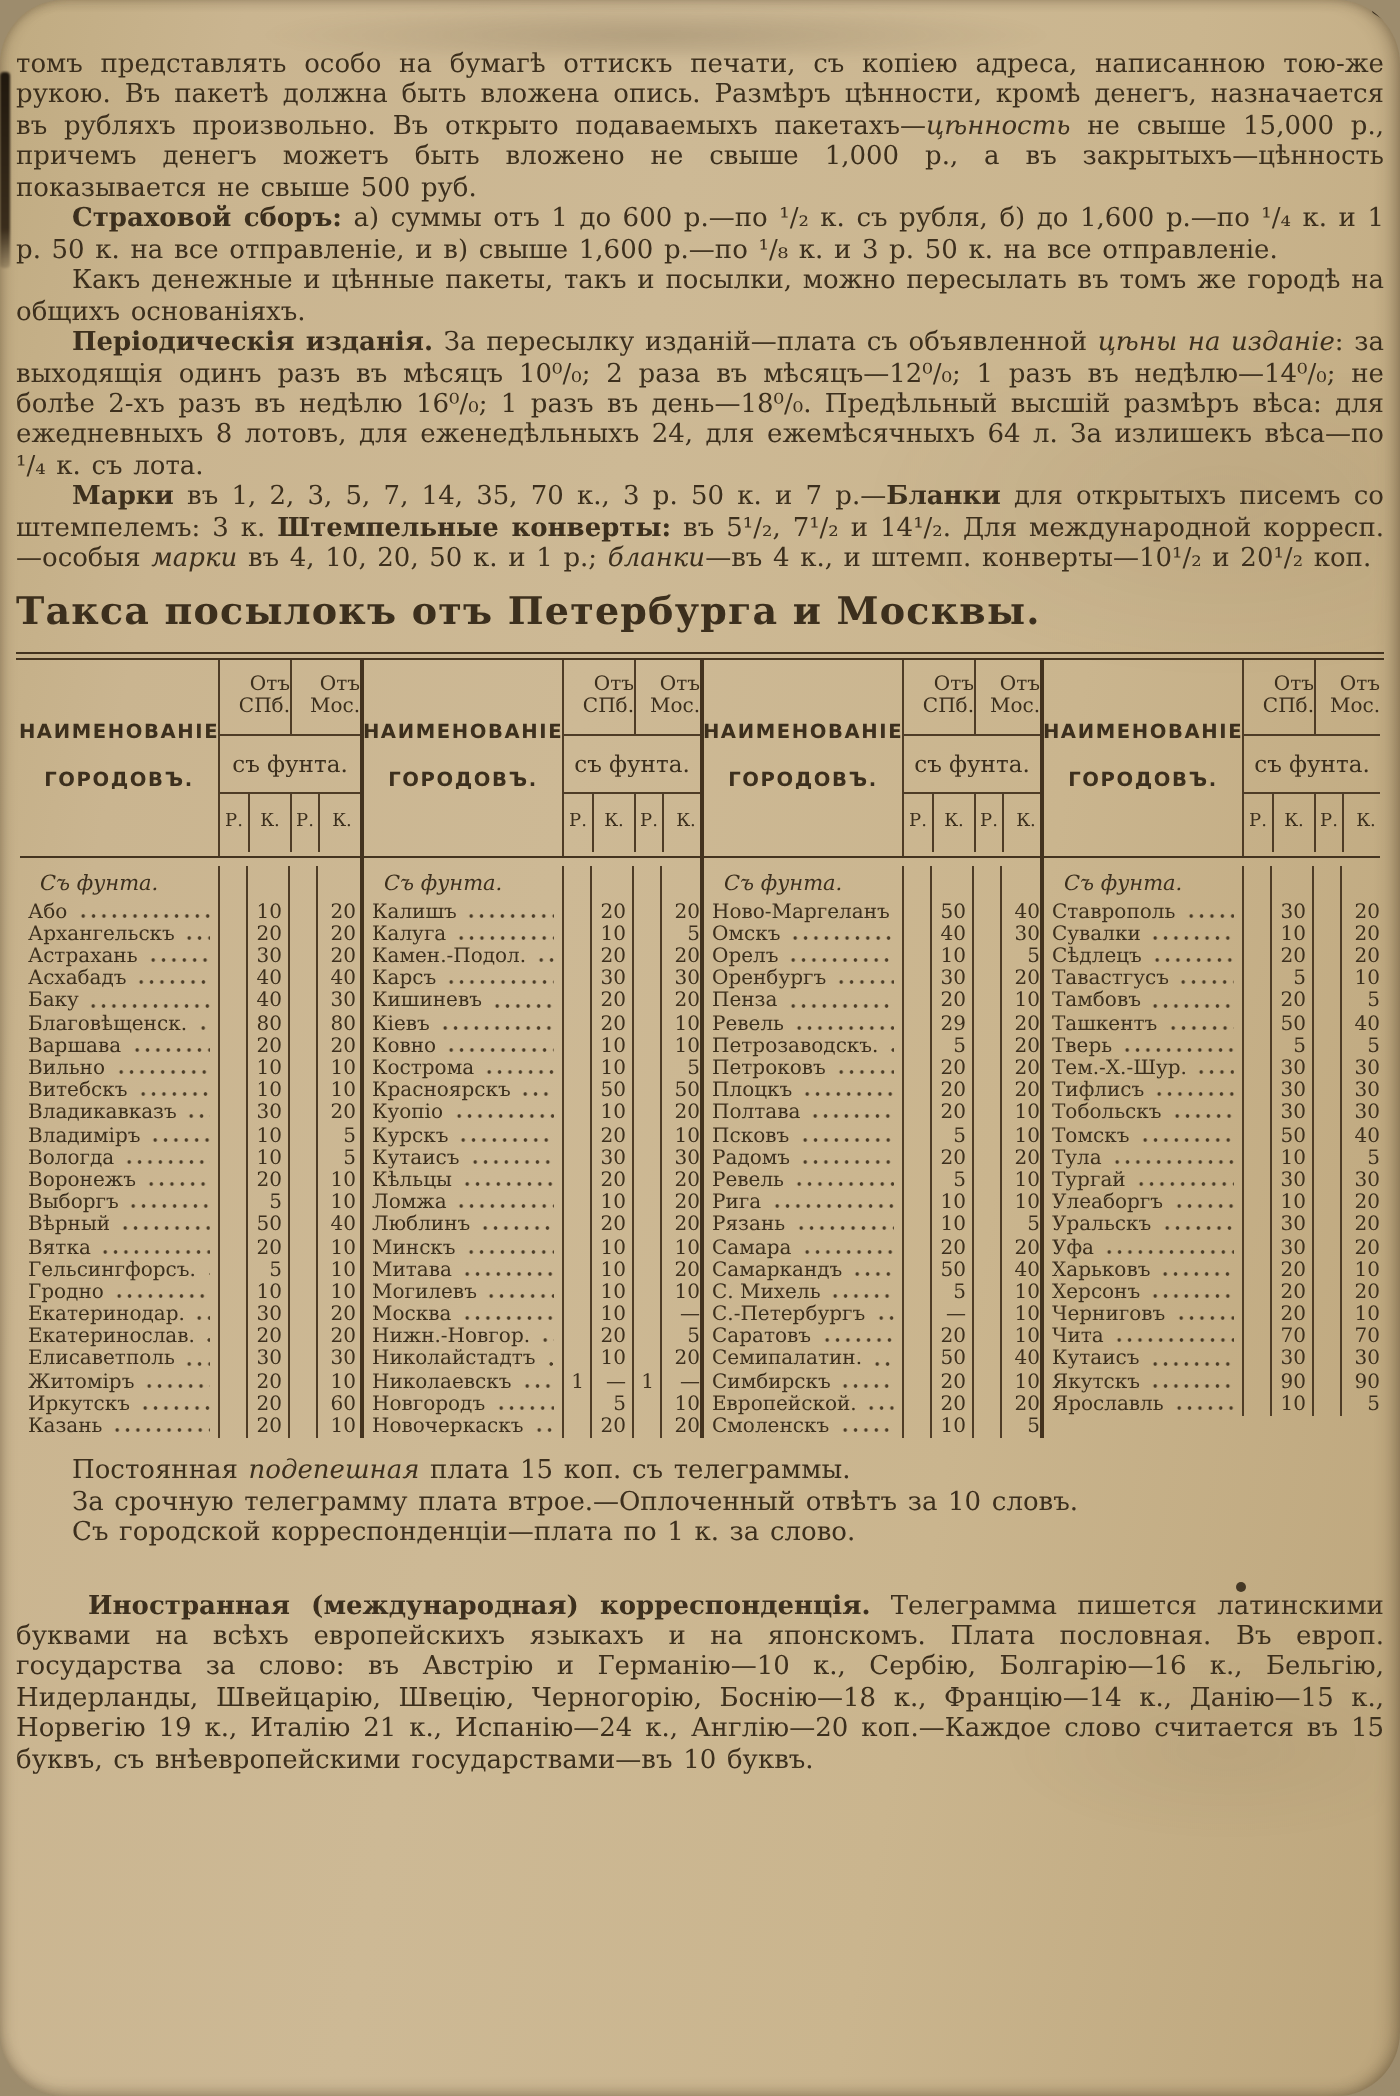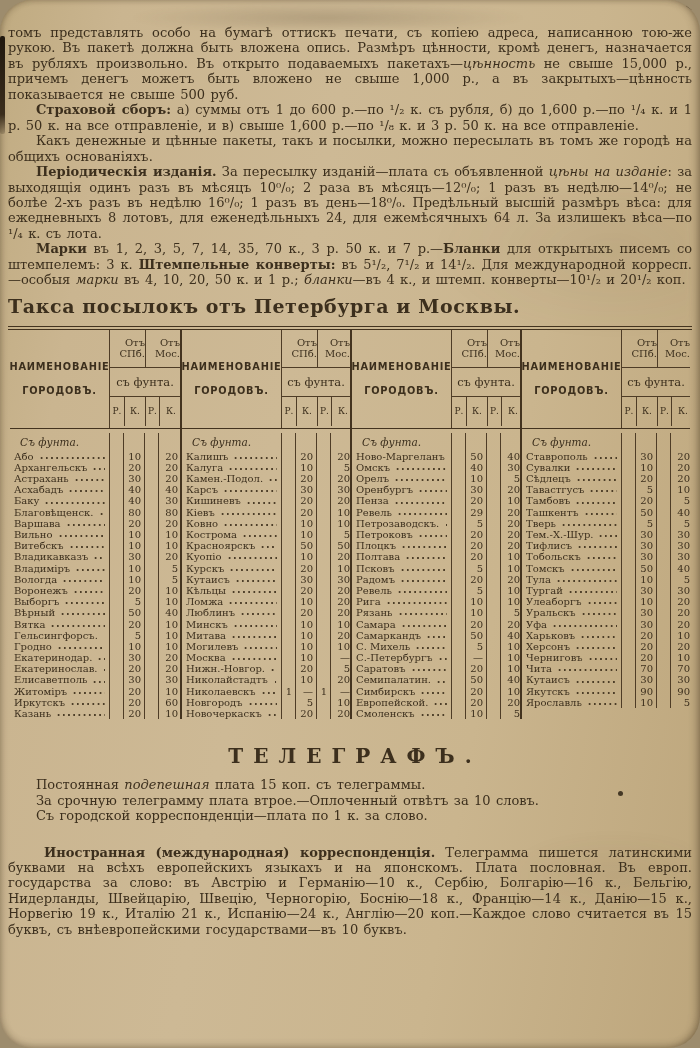--- a/index.html
+++ b/index.html
@@ -1230,21 +1230,20 @@
                 <div class="cv"></div>
                 <div class="cv">5</div>
               </div>
             </div>
         </div>
       </div>
 
     </div>
 
     <section>
-      <h2 class="tg-title">ТЕЛЕГРАФЪ.</h2>
       <div class="tg-paras">
         <p class="para"><span>Постоянная </span><span class="i">подепешная</span><span> плата 15 коп. съ телеграммы.</span></p>
         <p class="para"><span>За срочную телеграмму плата втрое.—Оплоченный отвѣтъ за 10 словъ.</span></p>
         <p class="para"><span>Съ городской корреспонденціи—плата по 1 к. за слово.</span></p>
       </div>
       <p class="para foreign"><span class="b">Иностранная (международная) корреспонденція.</span><span> Телеграмма пишется латинскими буквами на всѣхъ европейскихъ языкахъ и на японскомъ. Плата пословная. Въ европ. государства за слово: въ Австрію и Германію—10 к., Сербію, Болгарію—16 к., Бельгію, Нидерланды, Швейцарію, Швецію, Черногорію, Боснію—18 к., Францію—14 к., Данію—15 к., Норвегію 19 к., Италію 21 к., Испанію—24 к., Англію—20 коп.—Каждое слово считается въ 15 буквъ, съ внѣевропейскими государствами—въ 10 буквъ.</span></p>
     </section>
 
   </div>
 </div>

